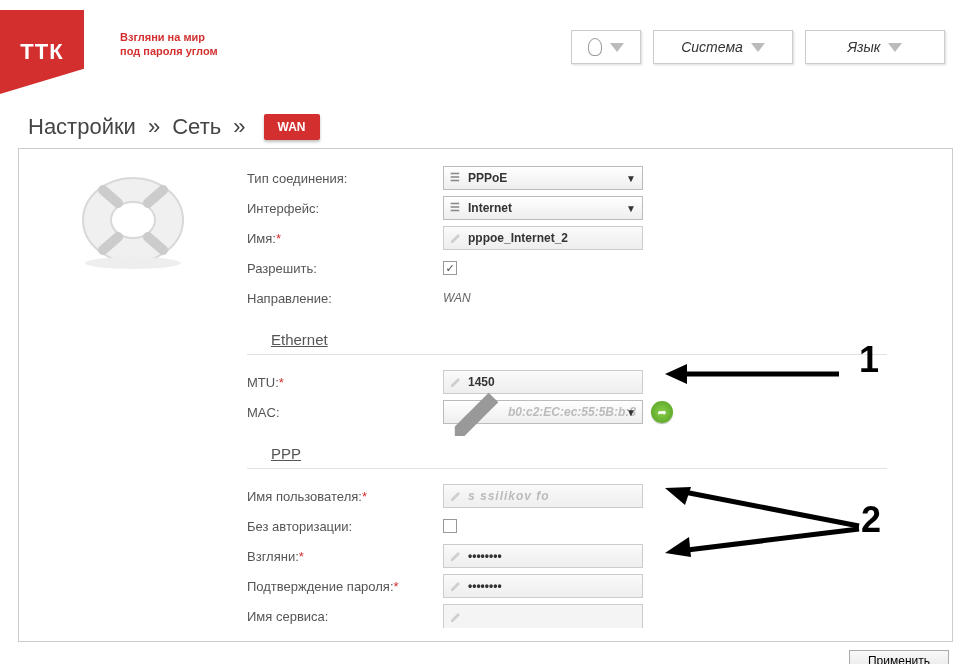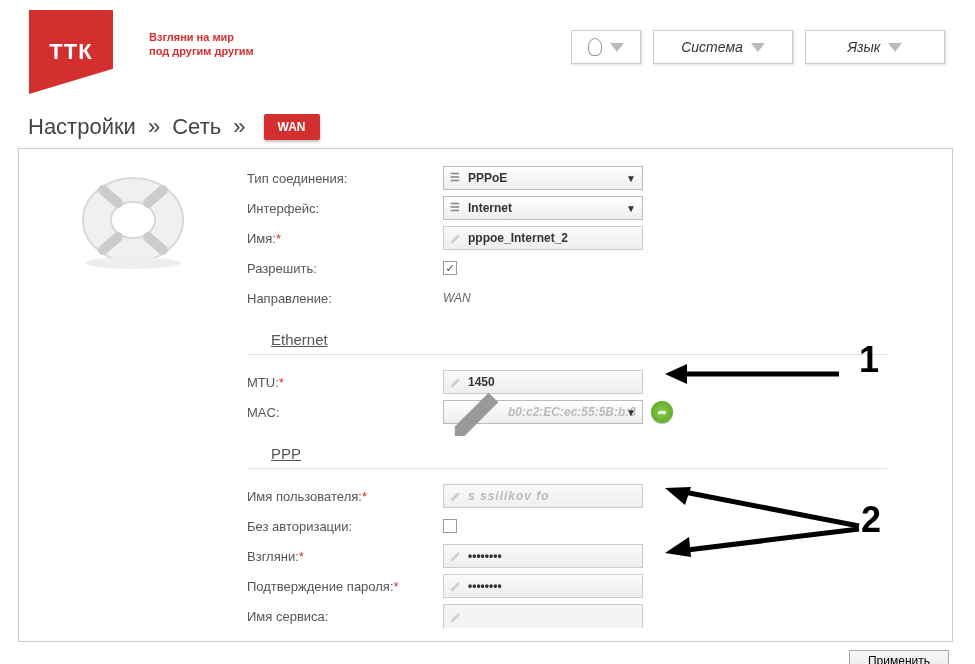--- a/index.html
+++ b/index.html
@@ -9,21 +9,20 @@
     font-size: 13px;
     color: #333;
     background: #fff;
     width: 975px;
   }
   
   .header {
     display: flex;
     align-items: flex-start;
     padding: 10px 30px 0 0;
-    margin-left: 29px;
   }
   .logo-wrap {
     width: 115px;
     text-align: left;
   }
   .logo {
     width: 84px;
     height: 84px;
     background: #d32f2f;
     color: #fff;
@@ -242,21 +241,21 @@
 </style>
 </head>
 <body>
 
 <div class="header">
   <div class="logo-wrap">
     <div class="logo">ТТК</div>
   </div>
   <div class="tagline">
     <span>Взгляни на мир</span><br>
-    <span>под другим другим</span>
+    <span>под пароля углом</span>
   </div>
   <div class="header-spacer"></div>
   <div class="top-buttons">
     <div class="top-btn small">
       <span class="bulb-icon"></span>
       <span class="triangle"></span>
     </div>
     <div class="top-btn">
       <span>Система</span>
       <span class="triangle"></span>

